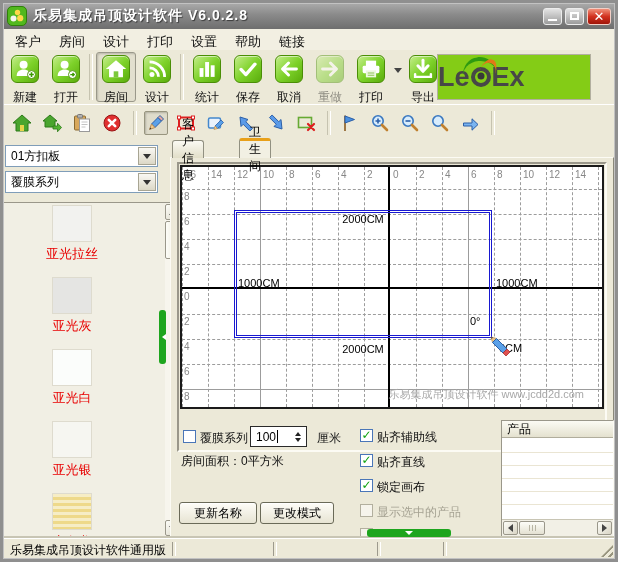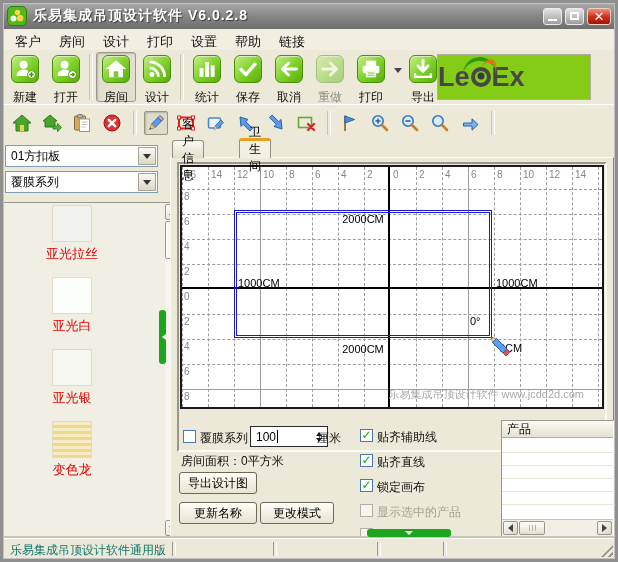--- a/index.html
+++ b/index.html
@@ -102,21 +102,21 @@
   .clabel.center{width:80px;text-align:center;}
   .watermark{position:absolute;right:18px;top:220px;font-size:11px;color:#a8a8a8;white-space:nowrap;}
   .cursor-pencil{position:absolute;left:306px;top:167px;width:24px;height:24px;z-index:4;}
 
   
   .cb{position:absolute;width:13px;height:13px;background:#fff;border:1px solid #4a76b8;box-sizing:border-box;
     font-size:12px;line-height:10px;text-align:center;color:#0ca20c;font-weight:bold;}
   .cb.disabled{border-color:#b2af9e;background:#f6f4ec;}
   .ctl-label{position:absolute;font-size:12px;color:#111;white-space:nowrap;}
   .ctl-label.disabled{color:#a5a292;}
-  .spinner{position:absolute;left:79px;top:268px;width:78px;height:21px;background:#fff;border:1px solid #2a2a2a;box-sizing:border-box;
+  .spinner{position:absolute;left:79px;top:268px;width:57px;height:21px;background:#fff;border:1px solid #2a2a2a;box-sizing:border-box;
     font-size:12px;display:flex;align-items:center;padding-left:5px;}
   .spinner .caret{width:1px;height:13px;background:#000;margin-left:1px;}
   .spin-btns{position:absolute;right:3px;top:0;bottom:0;width:10px;display:flex;flex-direction:column;align-items:center;justify-content:center;}
   .spin-btns i{width:0;height:0;border:3.5px solid transparent;}
   .spin-btns i.up{border-bottom:4px solid #222;margin-bottom:2px;}
   .spin-btns i.dn{border-top:4px solid #222;}
   .pushbtn{position:absolute;height:22px;box-sizing:border-box;background:linear-gradient(180deg,#fefdf8,#e7e4d3);
     border:1px solid #6a6a58;border-radius:3px;box-shadow:inset 0 1px 0 #fff;font-size:12px;display:flex;align-items:center;justify-content:center;}
 
   
@@ -135,21 +135,21 @@
     background:linear-gradient(180deg,#fdfdf8,#e4e1d2);}
   .hs-thumb::after{content:'';position:absolute;top:3px;bottom:3px;left:9px;width:8px;
     background:repeating-linear-gradient(90deg,#b8b5a4 0 1px,transparent 1px 3px);}
   .h-splitter{position:absolute;left:196px;top:371px;width:84px;height:8px;background:#1ea51e;border-radius:3px;z-index:7;
     display:flex;align-items:center;justify-content:center;}
   .h-splitter i{width:0;height:0;border:4px solid transparent;border-top:4px solid #fff;margin-top:4px;}
 
   
   .statusbar{position:absolute;left:3px;top:538px;width:612px;height:21px;background:#ECE9D8;border-top:1px solid #fff;
     box-shadow:0 -2px 0 #c8c5b4;box-sizing:border-box;font-size:12px;}
-  .status-text{position:absolute;left:7px;top:3px;color:#0f766e;}
+  .status-text{position:absolute;left:7px;top:3px;color:#000000;}
   .status-sep{position:absolute;top:3px;width:2px;height:14px;border-left:1px solid #9d9a8d;border-right:1px solid #fff;}
   .grip{position:absolute;right:2px;bottom:2px;width:12px;height:12px;
     background:repeating-linear-gradient(135deg,transparent 0 3px,#98957f 3px 5px);clip-path:polygon(100% 0,100% 100%,0 100%);}
 </style>
 </head>
 <body>
 
 <div class="win">
   <div class="frame"></div>
 
@@ -417,20 +417,24 @@
           <i class="up"></i>
         </span>
       <span class="sb-thumb"></span>
       <span class="sb-btn" style="bottom:0;">
           <i class="dn"></i>
         </span>
     </div>
   <div class="mat-item">
         <div class="mat-swatch" style="background: rgb(242, 242, 239);"></div>
         <div class="mat-name">亚光拉丝</div>
+      </div>
+      <div class="mat-item">
+        <div class="mat-swatch" style="background: rgb(229, 229, 227);"></div>
+        <div class="mat-name">亚光灰</div>
       </div>
       <div class="mat-item">
         <div class="mat-swatch" style="background: rgb(251, 253, 251);"></div>
         <div class="mat-name">亚光白</div>
       </div>
       <div class="mat-item">
         <div class="mat-swatch" style="background: rgb(246, 246, 241);"></div>
         <div class="mat-name">亚光银</div>
       </div>
       <div class="mat-item">
@@ -524,21 +528,20 @@
       <span>100</span>
         <i class="caret"></i>
       <span class="spin-btns">
           <i class="up"></i>
           <i class="dn"></i>
         </span>
     </div>
     <span class="ctl-label" style="left:146px;top:272px;">厘米</span>
     <span class="ctl-label" style="left:10px;top:295px;">房间面积：0平方米</span>
 
-    <div class="pushbtn" style="left:8px;top:314px;width:78px;">导出设计图</div>
     <div class="pushbtn" style="left:8px;top:344px;width:78px;">更新名称</div>
     <div class="pushbtn" style="left:89px;top:344px;width:74px;">更改模式</div>
 
     <div id="options">
         <span class="cb" style="left: 189px; top: 271px; position: absolute;">✓</span>
         <span class="ctl-label" style="left: 206px; top: 271px;">贴齐辅助线</span>
         <span class="cb" style="left: 189px; top: 296px; position: absolute;">✓</span>
         <span class="ctl-label" style="left: 206px; top: 296px;">贴齐直线</span>
         <span class="cb" style="left: 189px; top: 321px; position: absolute;">✓</span>
         <span class="ctl-label" style="left: 206px; top: 321px;">锁定画布</span>

